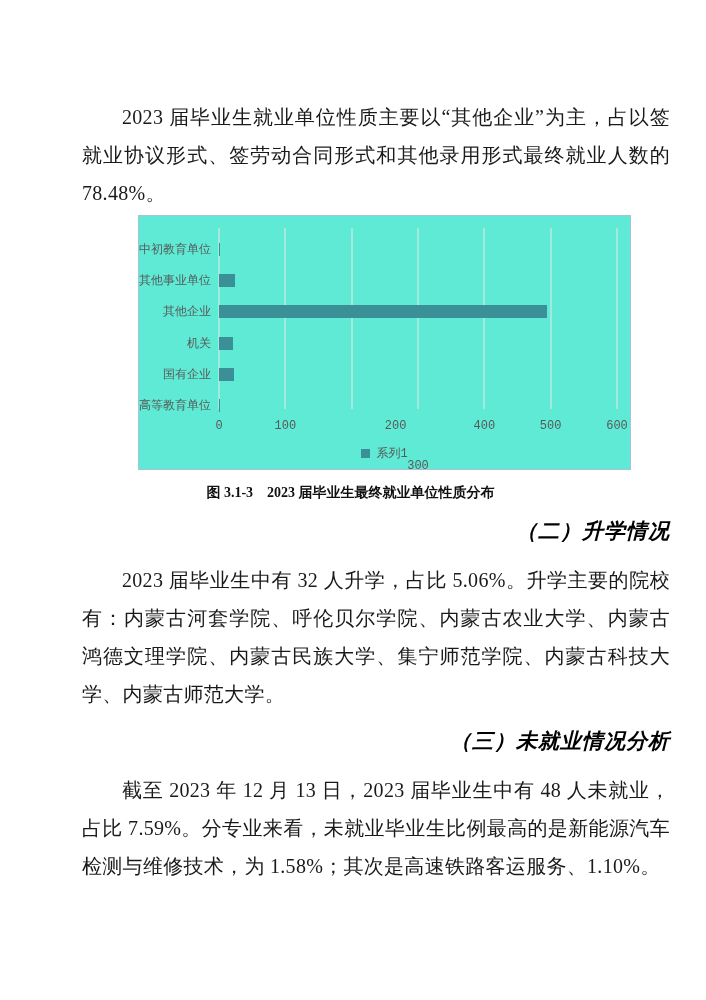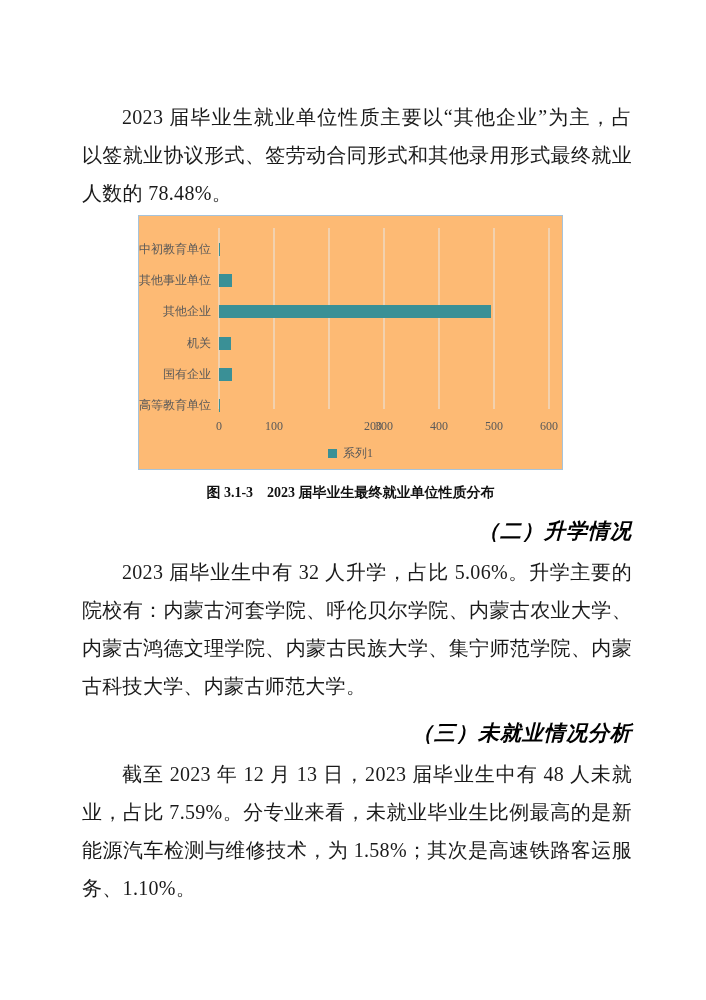--- a/index.html
+++ b/index.html
@@ -2,40 +2,40 @@
 <html><head>
 <meta charset="utf-8">
 <style>
   * { margin:0; padding:0; box-sizing:border-box; }
   html,body { background:#ffffff; }
   .page {
     position:relative;
     width:706px; height:1000px;
     margin:0 auto;
     background:#ffffff;
-    padding:98px 74px 0 82px;
+    padding:98px 36px 0 82px;
     font-family:"Liberation Serif","DejaVu Serif",serif;
     color:#1a1a1a;
     overflow:hidden;
   }
   .para {
     font-size:20px;
     line-height:38px;
     text-align:justify;
     text-indent:2em;
     letter-spacing:0.3px;
   }
   
   .figure { margin:3px 0 0 56px; width:425px; }
   .chart-box {
     position:relative;
-    width:425px; height:255px;
+    width:493px; height:255px;
     border:1px solid #a6c3da;
-    background:#fdba74;
-    font-family:Liberation Serif, serif;
+    background:#5eead4;
+    font-family:Liberation Mono, monospace;
   }
   .grid-layer { position:absolute; left:80px; right:13px; top:12px; bottom:60px; }
   .gline { position:absolute; top:0; bottom:0; width:1px; background:#e8e8e8; transform:translateX(-0.5px); }
   .rows-layer { position:absolute; left:0; right:13px; top:18px; bottom:48px; display:flex; flex-direction:column; }
   .crow { flex:1; display:flex; align-items:center; }
   .clabel {
     width:80px; padding-right:8px;
     text-align:right;
     font-size:12px; color:#595959;
     white-space:nowrap;
@@ -72,21 +72,21 @@
     letter-spacing:1px;
     text-align:right;
   }
   .h-sub {
     font-size:20px; font-style:italic;
     line-height:36px;
     text-indent:2em;
     color:#000000;
     letter-spacing:1px;
   }
-  .mt0 { margin-top:4px; }
+  .mt0 { margin-top:12px; }
 </style>
 </head>
 <body>
 
 <div class="page">
 
   <p class="para">2023 届毕业生就业单位性质主要以“其他企业”为主，占以签就业协议形式、签劳动合同形式和其他录用形式最终就业人数的 78.48%。</p>
 
   <div class="figure">
     <div class="chart-box">
@@ -134,21 +134,21 @@
             <div class="clabel">高等教育单位</div>
             <div class="ctrack">
               <div class="cbar" style="width: 0.333333%; background: rgb(58, 144, 150);"></div>
             </div>
           </div>
         </div>
       <div class="xaxis-layer">
           <div class="tick" style="left: 0%;">0</div>
           <div class="tick" style="left: 16.6667%;">100</div>
           <div class="tick" style="left: 33.3333%; margin-left: 44px;">200</div>
-          <div class="tick" style="left: 50%;">300</div>
+          <div class="tick" style="left: 50%; margin-top: 40px;">300</div>
           <div class="tick" style="left: 66.6667%;">400</div>
           <div class="tick" style="left: 83.3333%;">500</div>
           <div class="tick" style="left: 100%;">600</div>
         </div>
       <div class="legend">
         <span class="legend-marker" style="background: rgb(58, 144, 150);"></span>
         <span>系列1</span>
       </div>
     </div>
     <div class="caption">图 3.1-3　2023 届毕业生最终就业单位性质分布</div>

